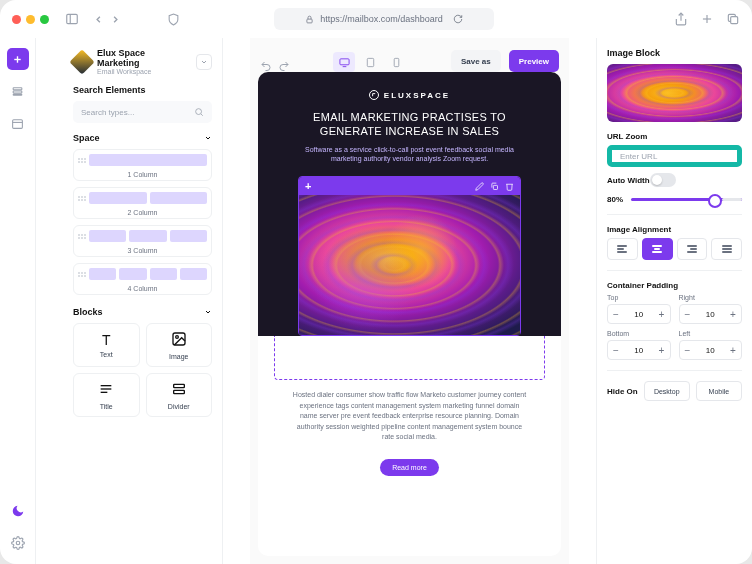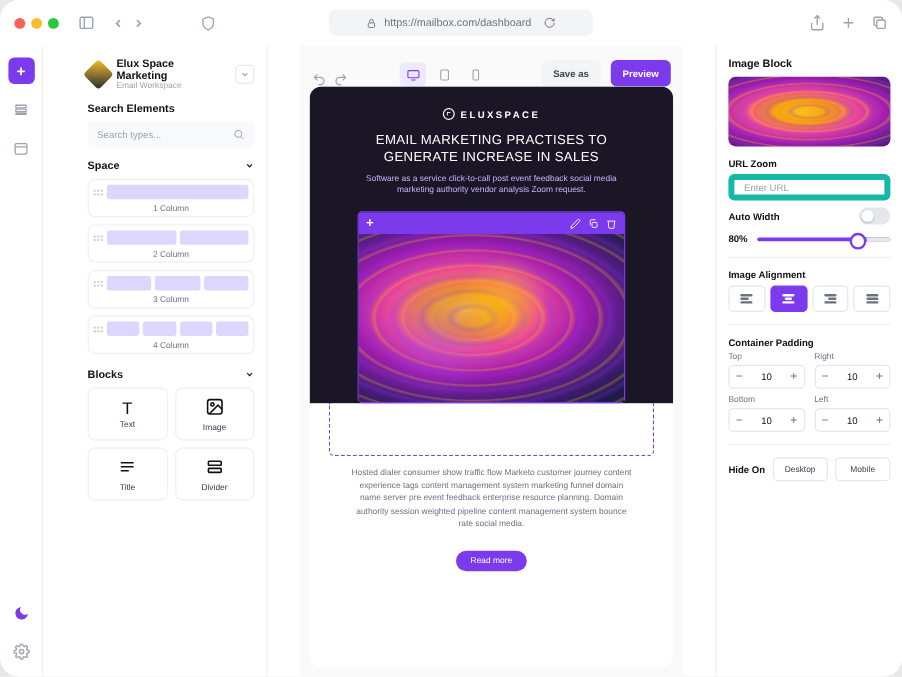--- a/index.html
+++ b/index.html
@@ -94,21 +94,21 @@
 .r-label { font-size: 9px; font-weight: 700; color: #111; margin-bottom: 6px; }
 .thumb { height: 58px; border-radius: 6px; background: radial-gradient(ellipse 90% 80% at 45% 50%, #fbbf24 0%, #f59e0b 18%, #ec4899 38%, #a21caf 58%, #581c87 80%); position: relative; overflow: hidden; margin-bottom: 10px; }
 .thumb::before { content: ''; position: absolute; inset: -20%; background: repeating-radial-gradient(ellipse 70% 55% at 50% 50%, transparent 0, transparent 6px, rgba(251,191,36,0.35) 8px, transparent 12px, rgba(124,58,237,0.25) 15px, transparent 20px); }
 
 .field-lbl { font-size: 8px; font-weight: 700; color: #111; margin-bottom: 4px; }
 .input { border: 5px solid #14b8a6; border-radius: 5px; height: 22px; padding: 0 8px; font-size: 8px; color: #9ca3af; display: flex; align-items: center; margin-bottom: 6px; }
 .full-btn { background: #7c3aed; color: #fff; height: 24px; border-radius: 5px; font-size: 8px; font-weight: 600; display: flex; align-items: center; justify-content: center; margin-bottom: 12px; cursor: pointer; }
 
 .hr { height: 1px; background: #eef0f2; margin: 10px 0; }
 
-.toggle-row { display: flex; align-items: center; justify-content: space-between; margin-bottom: 8px; }
+.toggle-row { display: flex; align-items: center; margin-bottom: 8px; }
 .toggle { width: 26px; height: 14px; background: #e5e7eb; border-radius: 7px; position: relative; }
 .toggle::after { content: ''; position: absolute; width: 10px; height: 10px; background: #fff; border-radius: 50%; top: 2px; left: 2px; box-shadow: 0 1px 2px rgba(0,0,0,0.2); }
 
 .slider-row { display: flex; align-items: center; gap: 8px; margin-bottom: 6px; }
 .slider-row .val { font-size: 8px; font-weight: 600; color: #111; }
 .slider { flex: 1; height: 3px; background: #7c3aed; border-radius: 2px; position: relative; }
 .slider::after { content: ''; position: absolute; right: 18%; top: -4px; width: 10px; height: 10px; border: 2px solid #7c3aed; background: #fff; border-radius: 50%; }
 .slider-track-end { position: absolute; right: 0; width: 18%; height: 3px; background: #e5e7eb; border-radius: 2px; top: 0; }
 
 .align-row { display: flex; gap: 4px; }

